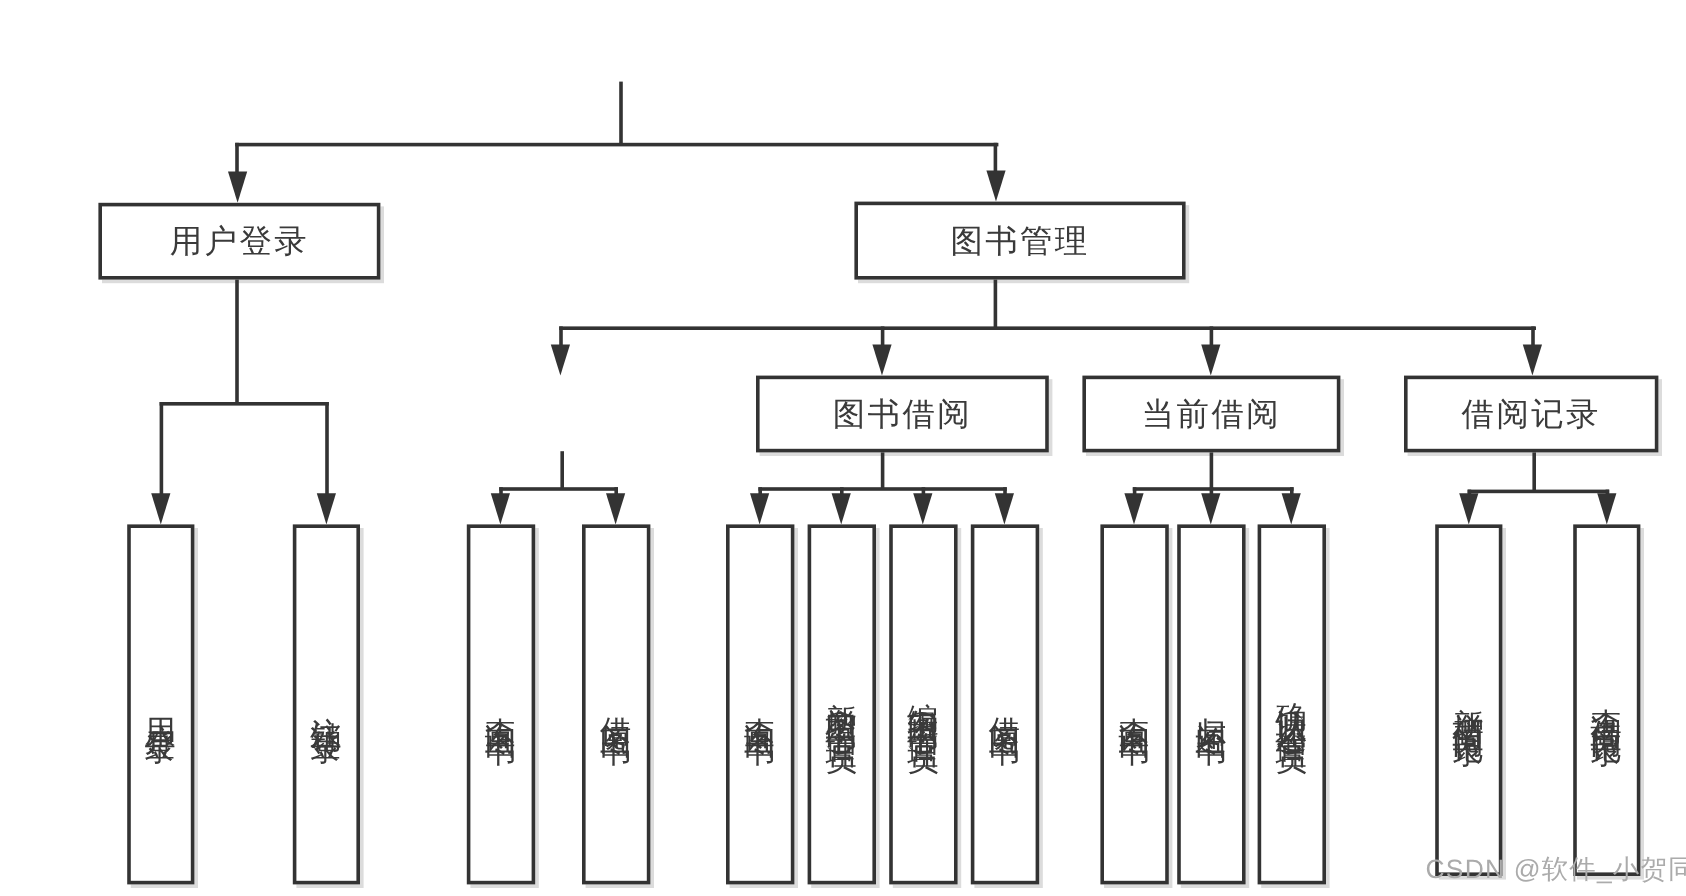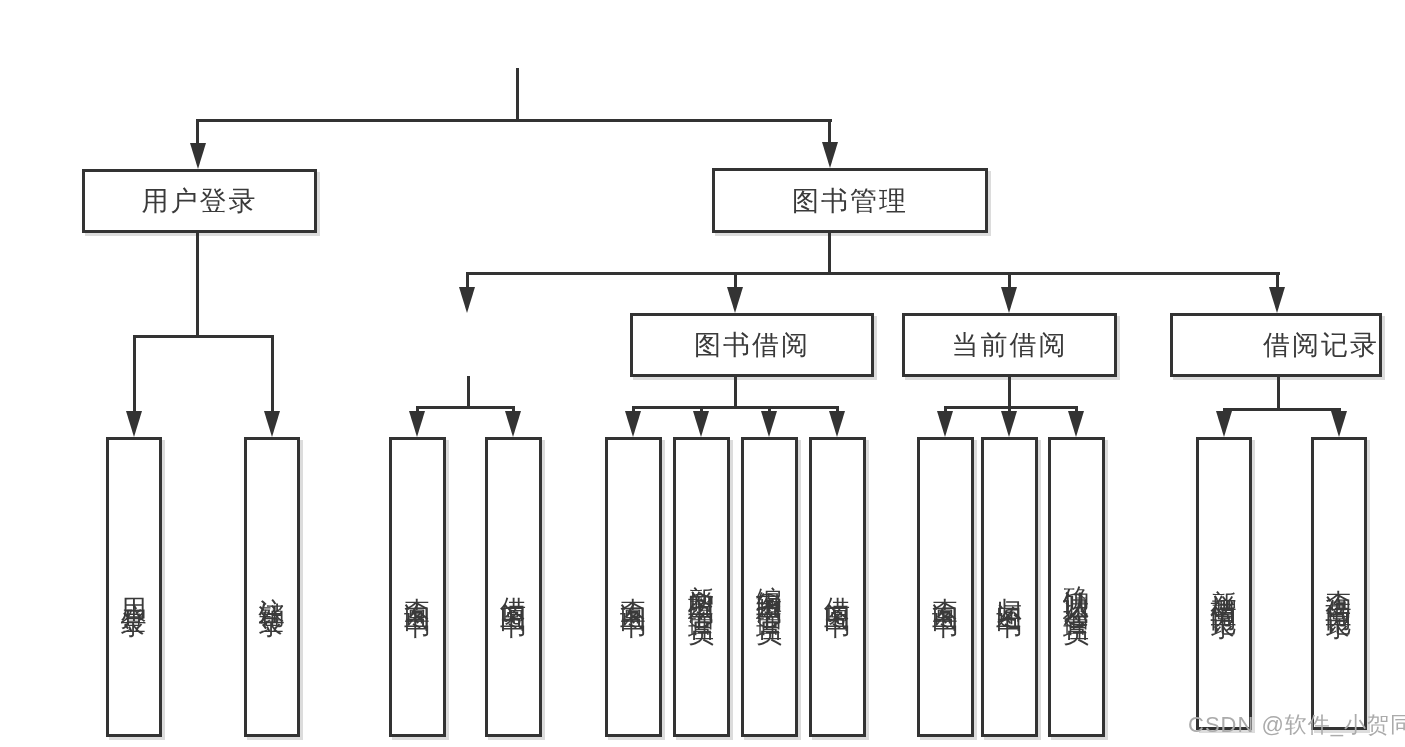--- a/index.html
+++ b/index.html
@@ -95,21 +95,21 @@
   <div class="arrow" style="left:727px; top:287px;"></div>
   <div class="arrow" style="left:1001px; top:287px;"></div>
   <div class="arrow" style="left:1269px; top:287px;"></div>
 
   <div class="box" style="left:630px; top:313px; width:244px; height:64px;">
     <span class="hlabel">图书借阅</span>
   </div>
   <div class="box" style="left:902px; top:313px; width:215px; height:64px;">
     <span class="hlabel">当前借阅</span>
   </div>
-  <div class="box" style="left:1170px; top:313px; width:212px; height:64px;justify-content:flex-end;">
+  <div class="box" style="left:1170px; top:313px; width:212px; height:64px;">
     <span class="hlabel">借阅记录</span>
   </div>
 
   <div class="line" style="left:467px; top:376px; width:3px; height:32px;"></div>
   <div class="line" style="left:416px; top:406px; width:99px; height:3px;"></div>
   <div class="line" style="left:416px; top:406px; width:3px; height:12px;"></div>
   <div class="line" style="left:512px; top:406px; width:3px; height:12px;"></div>
   <div class="arrow" style="left:409px; top:411px;"></div>
   <div class="arrow" style="left:505px; top:411px;"></div>
 

